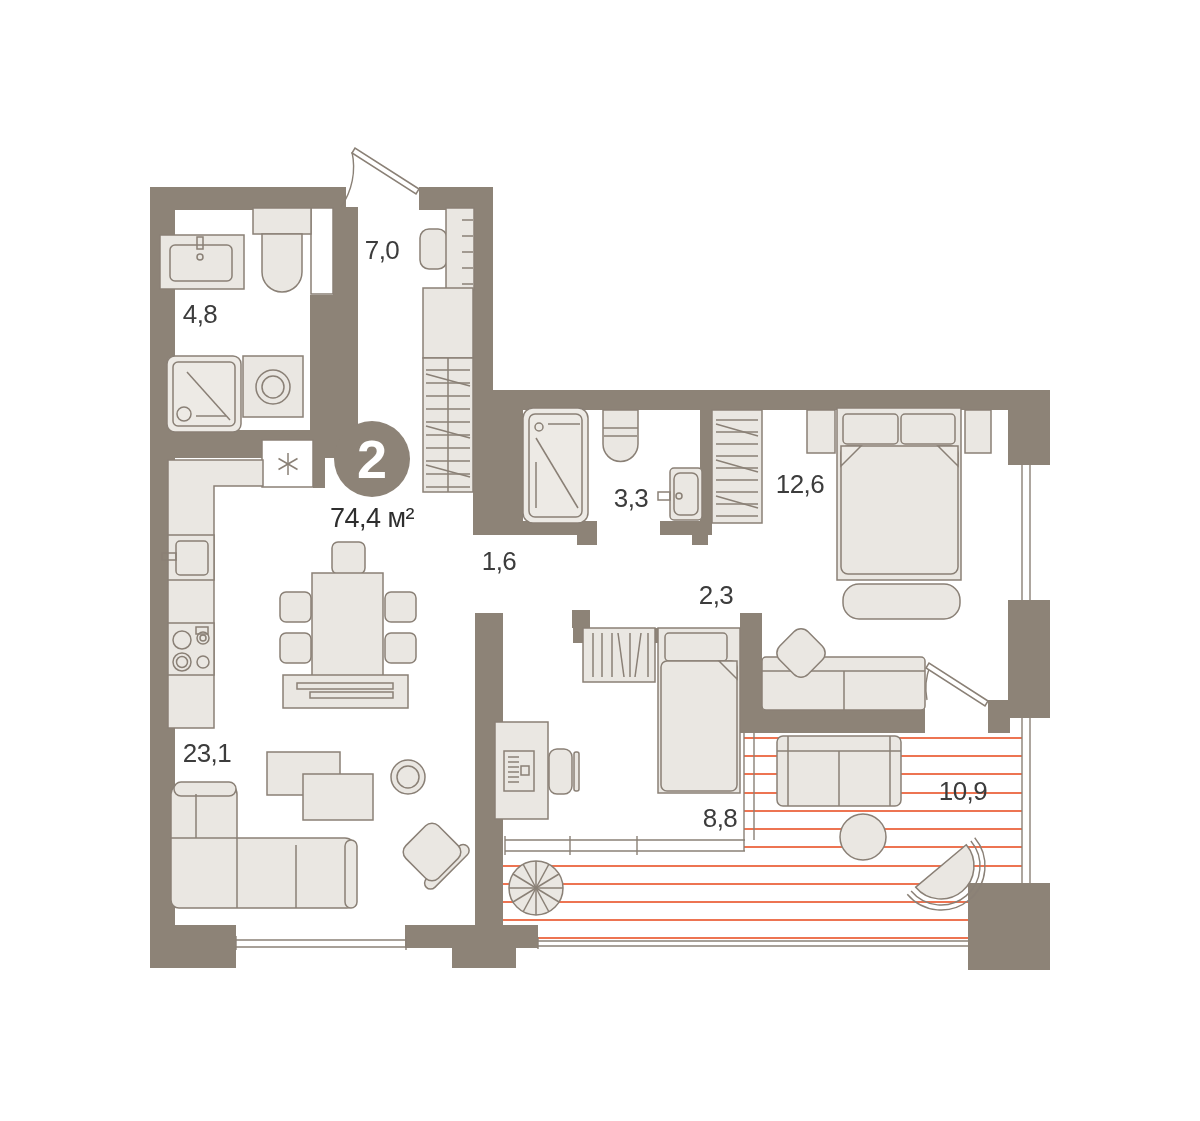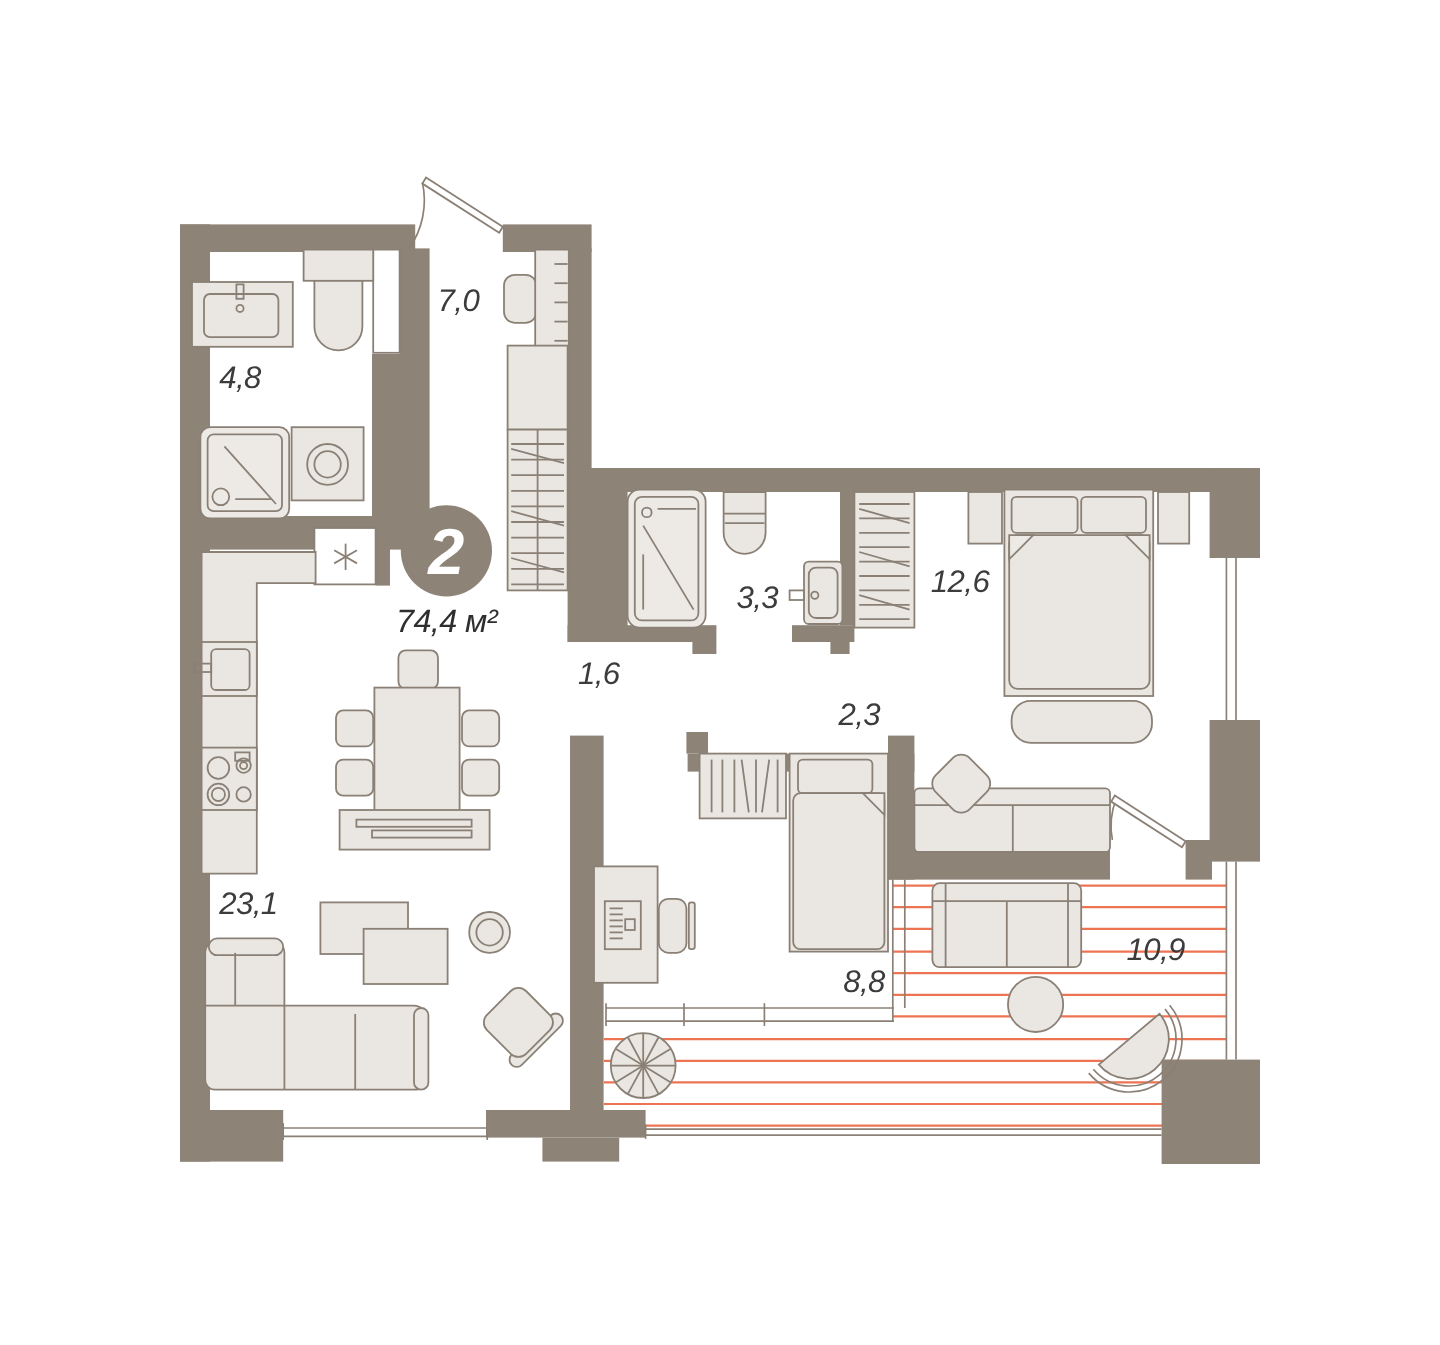--- a/index.html
+++ b/index.html
@@ -1,17 +1,17 @@
 <!DOCTYPE html>
 <html><head>
 <meta charset="utf-8">
 <style>
   html,body{margin:0;padding:0;background:#ffffff;}
   .stage{position:relative;width:1200px;height:1121px;background:#ffffff;margin:0 auto;
-         font-family:"Liberation Sans", sans-serif;font-style:italic;}
+         font-family:"Liberation Sans", sans-serif;}
   svg{position:absolute;left:0;top:0;}
   .wall{fill:#8d8377;stroke:none;}
   .furn{fill:#eae7e2;stroke:#8a8076;stroke-width:1.5;}
   .furn-light{fill:#edeae5;stroke:#8a8076;stroke-width:1.5;}
   .lineicon{fill:none;stroke:#8a8076;stroke-width:1.5;}
   .thin{fill:none;stroke:#8a8076;stroke-width:1.4;}
   .white{fill:#ffffff;stroke:#8a8076;stroke-width:1.5;}
   .hatch{stroke:#ed7452;stroke-width:1.8;}
   .room-label{font-size:26px;fill:#3c3c3c;letter-spacing:-0.5px;}
   .badge-num{font-size:54px;font-weight:700;fill:#ffffff;}

